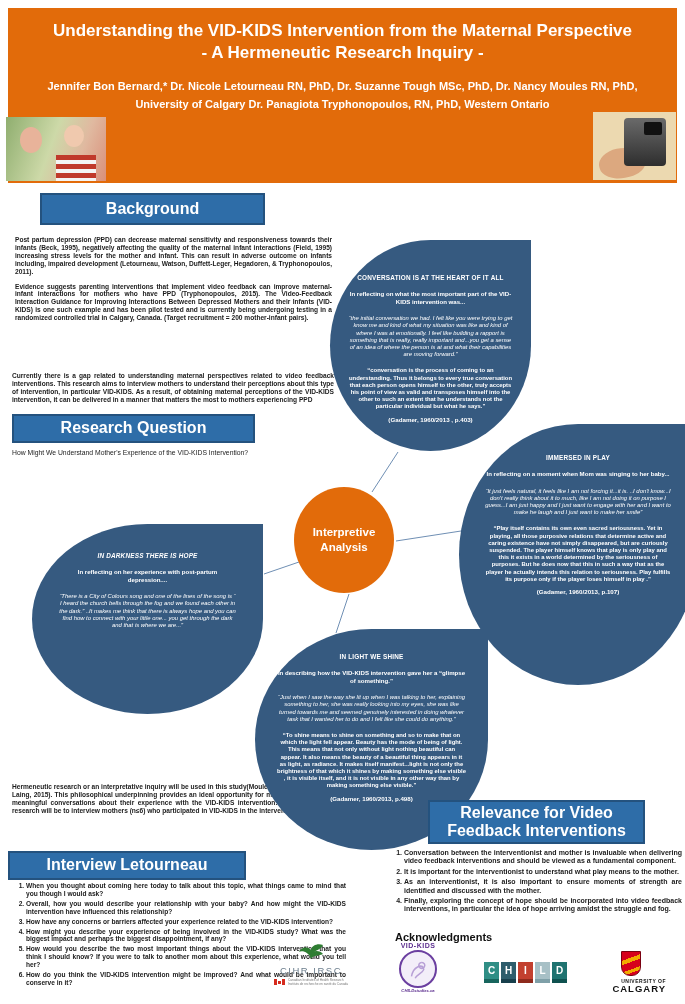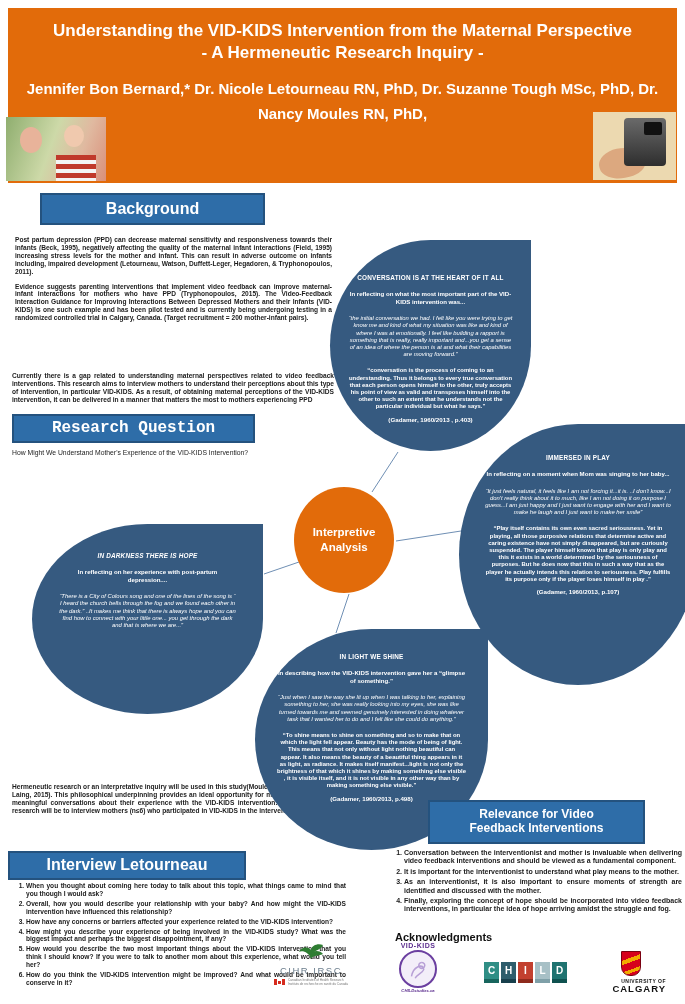--- a/index.html
+++ b/index.html
@@ -6,39 +6,39 @@
     --orange:#E26B0A; --bar:#2E6DA8; --bar-border:#24527E;
     --bubble:#365A80; --ink:#1b1b1b; --line:#6f8fb4;
   }
   *{margin:0;padding:0;box-sizing:border-box;}
   body{background:#888;font-family:"Liberation Sans",sans-serif;}
   .poster{position:relative;width:685px;height:1004px;background:#fff;overflow:hidden;margin:0 auto;}
 
   
   .masthead{position:absolute;left:8px;top:8px;width:669px;height:175px;background:var(--orange);color:#fff;text-align:center;}
   .masthead .title{padding-top:12px;font-size:17px;font-weight:bold;line-height:1.3;}
-  .masthead .authors{margin-top:13px;font-size:15px;font-weight:bold;line-height:1.65;}
+  .masthead .authors{margin-top:13px;font-size:11px;font-weight:bold;line-height:1.65;}
   .photo{position:absolute;overflow:hidden;}
   .photo-left{left:-2px;top:109px;width:100px;height:64px;background:linear-gradient(110deg,#8fae6f,#cdd9a8 45%,#e0b9a0 72%,#d98f7a);}
   .photo-left .head-mom{position:absolute;left:14px;top:10px;width:22px;height:26px;border-radius:50%;background:#e8b39a;}
   .photo-left .head-baby{position:absolute;right:22px;top:8px;width:20px;height:22px;border-radius:50%;background:#f0c9ae;}
   .photo-left .shirt{position:absolute;right:10px;bottom:0;width:40px;height:26px;background:repeating-linear-gradient(#c0392b 0 5px,#f4f4f4 5px 9px);}
   .photo-right{right:1px;top:104px;width:83px;height:68px;background:#ecd9b0;}
   .photo-right .cam-body{position:absolute;right:10px;top:6px;width:42px;height:48px;border-radius:4px;background:linear-gradient(#6a6a6a,#2e2e2e);}
   .photo-right .cam-lens{position:absolute;right:14px;top:10px;width:18px;height:13px;background:#111;border-radius:2px;}
   .photo-right .hand{position:absolute;left:6px;bottom:2px;width:46px;height:30px;background:#dca87f;border-radius:45% 55% 40% 50%;transform:rotate(-12deg);}
 
   
   .bar{position:absolute;background:var(--bar);border:2px solid var(--bar-border);color:#fff;font-weight:bold;text-align:right;display:flex;align-items:center;justify-content:center;line-height:1.15;}
   .bar-background{left:40px;top:193px;width:225px;height:32px;font-size:16px;}
   .bar-aim{left:30px;top:337px;width:223px;height:31px;font-size:16px;}
-  .bar-question{left:12px;top:414px;width:243px;height:29px;font-size:16px;font-family:Liberation Mono, monospace;}
+  .bar-question{left:12px;top:414px;width:243px;height:29px;font-size:16px;}
   .bar-method{left:8px;top:749px;width:242px;height:33px;font-size:17px;}
   .bar-interview{left:8px;top:851px;width:238px;height:29px;font-size:16px;}
-  .bar-relevance{left:428px;top:800px;width:217px;height:44px;font-size:12px;flex-direction:column;}
+  .bar-relevance{left:428px;top:800px;width:217px;height:44px;font-size:16px;flex-direction:column;}
 
   
   .copy{position:absolute;color:var(--ink);font-size:6.6px;font-weight:bold;line-height:1.2;text-align:justify;}
   .copy p + p{margin-top:7px;}
   .t-background{left:15px;top:236px;width:317px;}
   .t-aim{left:12px;top:372px;width:322px;}
   .t-question{left:12px;top:449px;width:330px;font-weight:normal;font-size:6.8px;text-align:left;}
   .t-method{left:12px;top:783px;width:322px;}
   .t-interview{left:12px;top:882px;width:334px;}
   .t-relevance{left:390px;top:849px;width:292px;font-size:7px;}
@@ -96,20 +96,21 @@
 
 <div class="poster">
 
   <div class="masthead">
     <div class="title">
       <div>Understanding the VID-KIDS Intervention from the Maternal Perspective</div>
       <div>- A Hermeneutic Research Inquiry -</div>
     </div>
     <div class="authors">
       <div>Jennifer Bon Bernard,* Dr. Nicole Letourneau RN,  PhD, Dr. Suzanne Tough MSc, PhD, Dr. Nancy Moules RN, PhD,</div>
+      <div>University of Calgary  Dr. Panagiota Tryphonopoulos, RN, PhD, Western Ontario</div>
     </div>
     <div class="photo photo-left">
       <div class="head-mom"></div>
       <div class="head-baby"></div>
       <div class="shirt"></div>
     </div>
     <div class="photo photo-right">
       <div class="hand"></div>
       <div class="cam-body"></div>
       <div class="cam-lens"></div>

